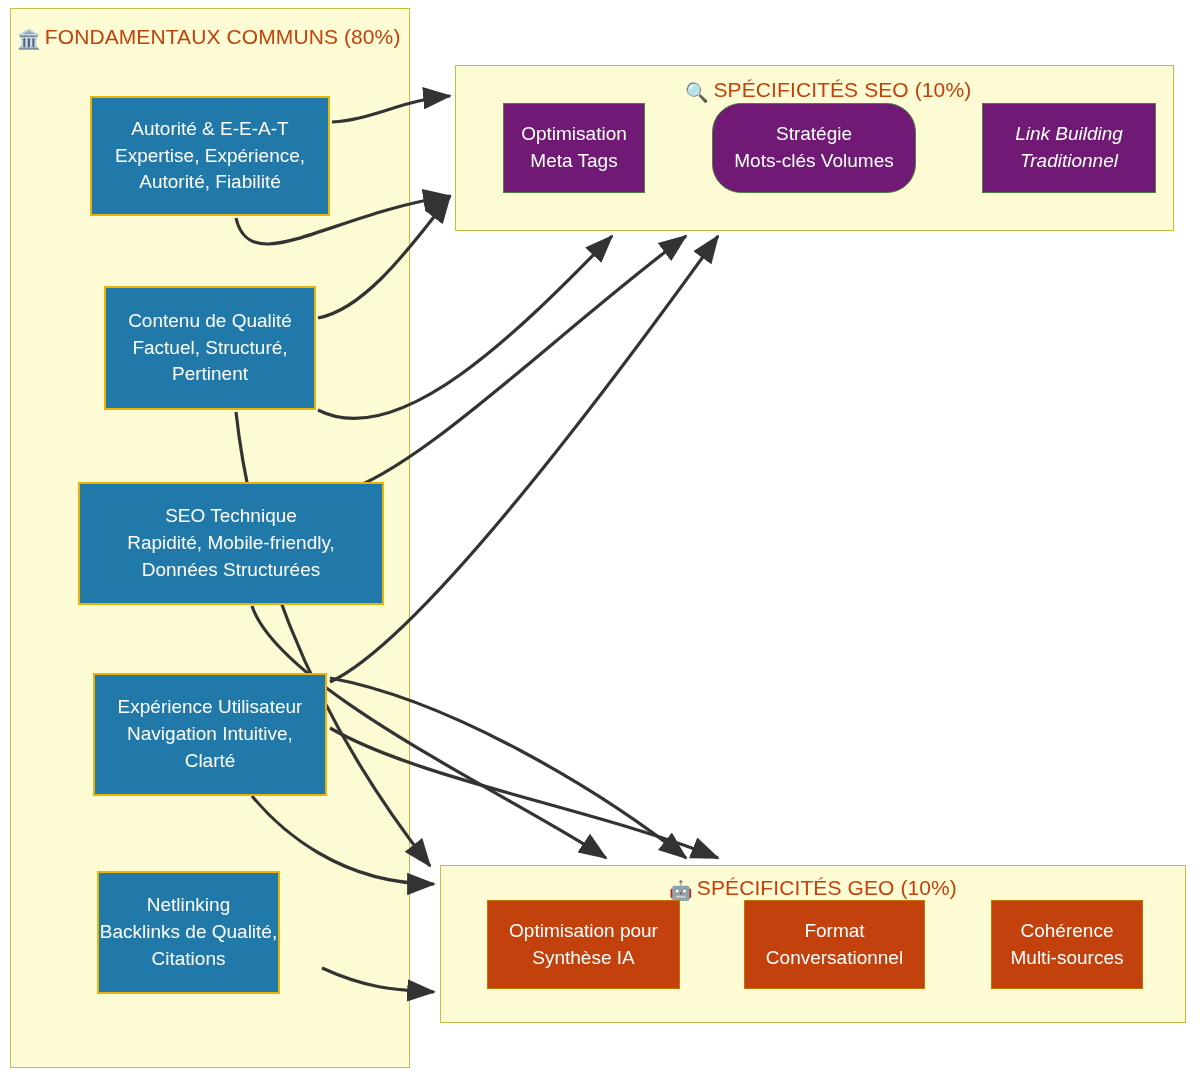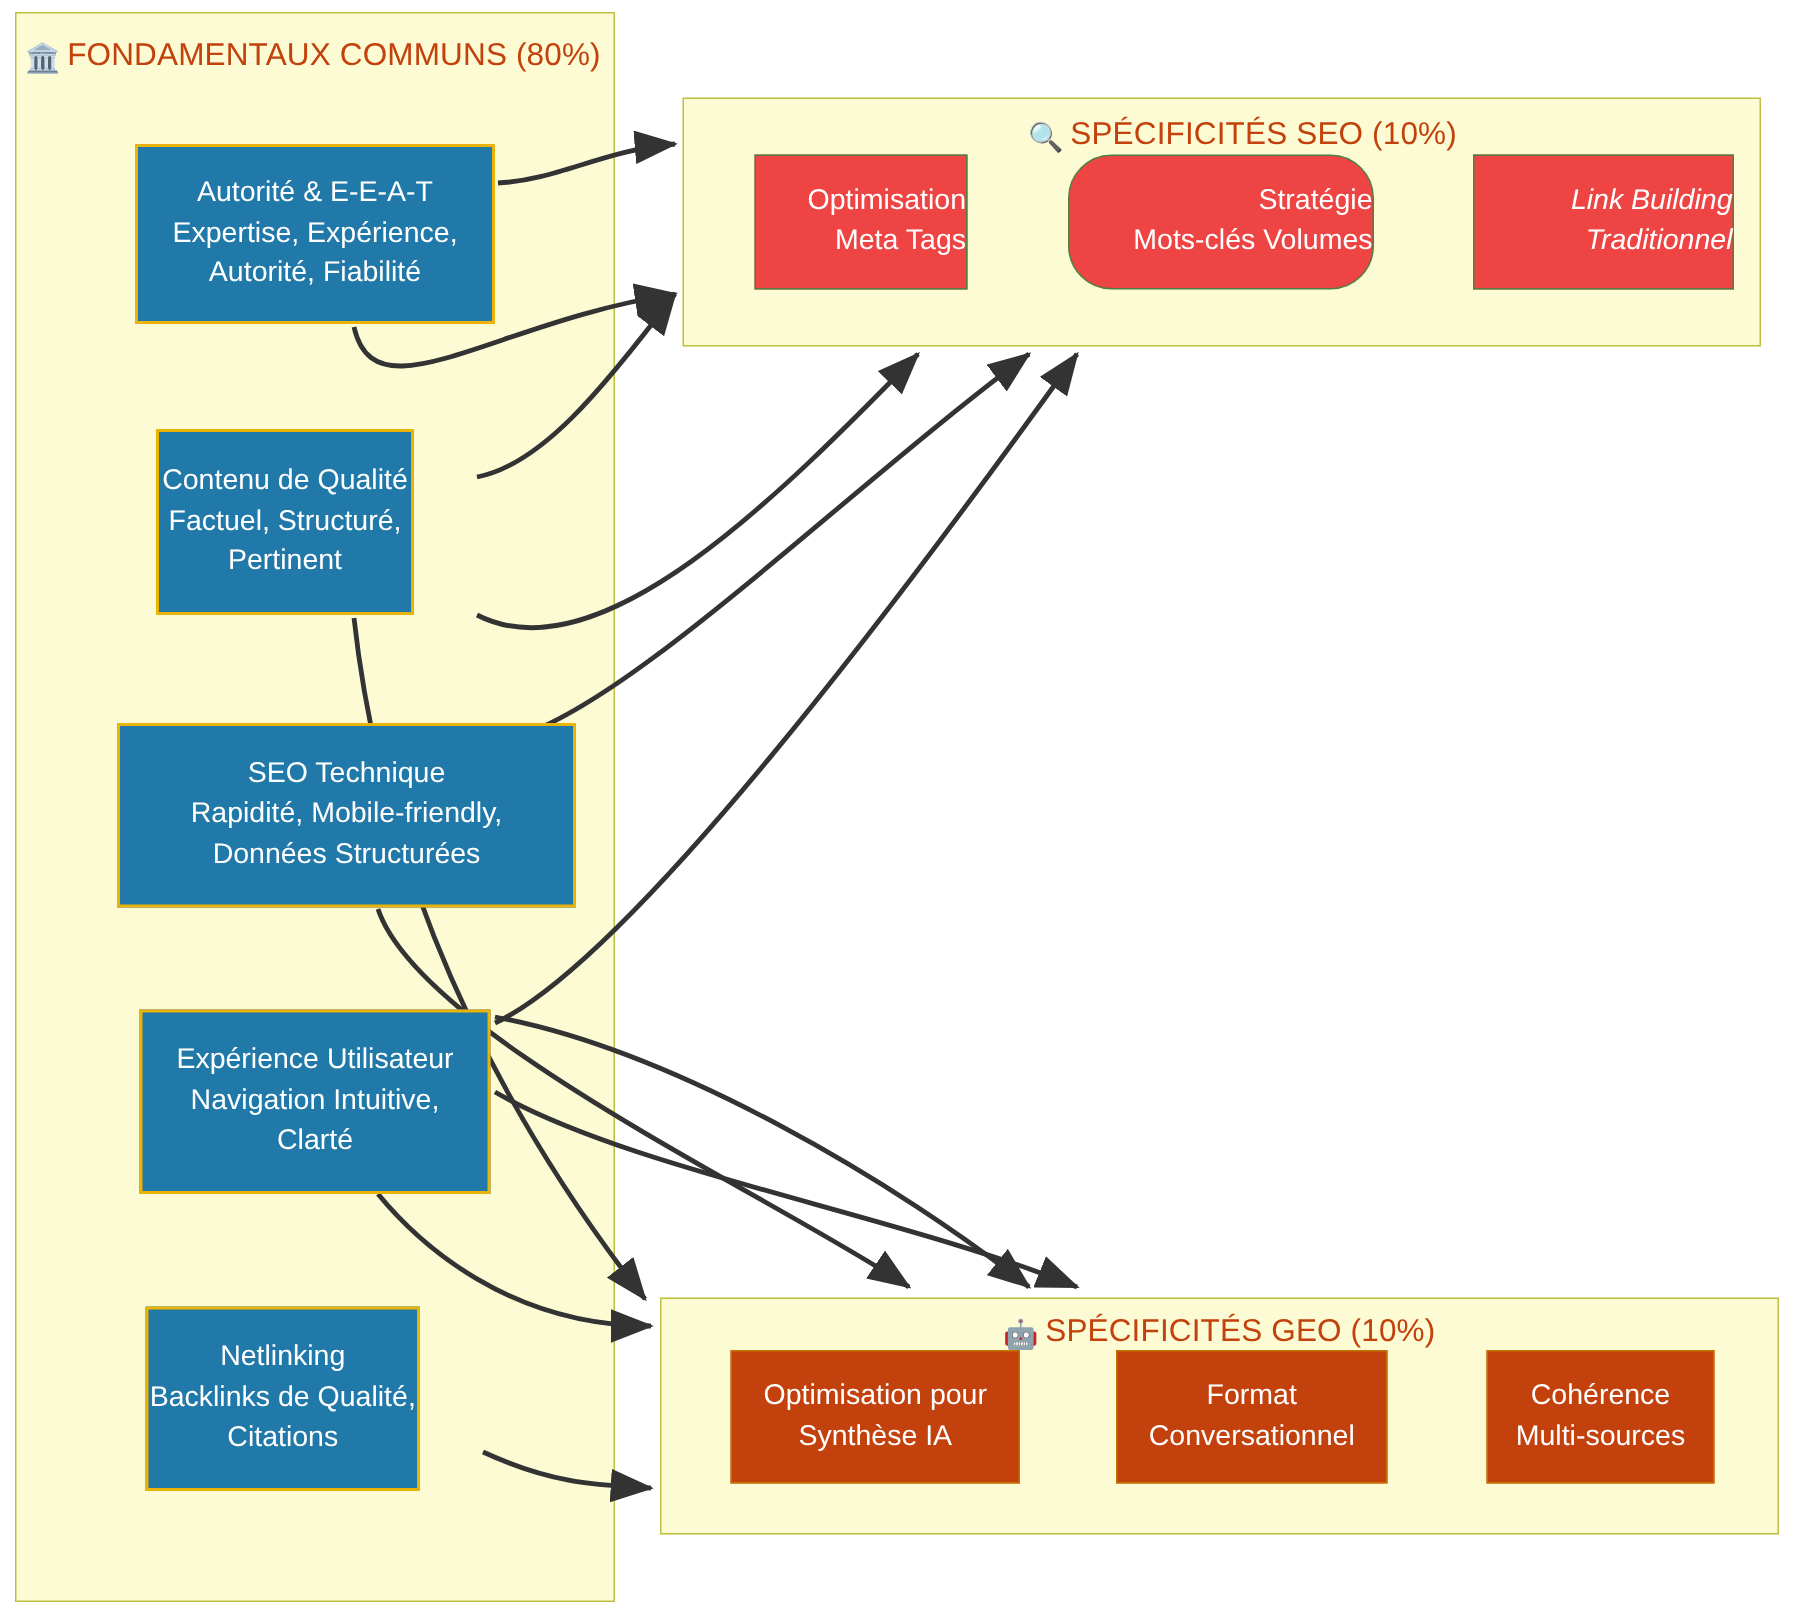--- a/index.html
+++ b/index.html
@@ -91,34 +91,33 @@
   .node .line {
     display: block;
     white-space: nowrap;
   }
   .node-blue {
     background: #2079a8;
     border: 2px solid #eab308;
     font-size: 19px;
   }
   .node-green {
-    background: #ef4444;
+    background: #701a75;
     border: 1.5px solid #4e7f3e;
     font-size: 19px;
-    align-items: flex-end;
   }
   .node-orange {
     background: #c2410c;
     border: 1.5px solid #c47200;
     font-size: 19px;
   }
 
   
   #node-autorite      { left: 90px;  top: 96px;  width: 240px; height: 120px; }
-  #node-contenu       { left: 104px; top: 286px; width: 172px; height: 124px; }
+  #node-contenu       { left: 104px; top: 286px; width: 212px; height: 124px; }
   #node-seo-technique { left: 78px;  top: 482px; width: 306px; height: 123px; }
   #node-ux            { left: 93px;  top: 673px; width: 234px; height: 123px; }
   #node-netlinking    { left: 97px;  top: 871px; width: 183px; height: 123px; }
 
   
   #node-meta-tags  { left: 503px; top: 103px; width: 142px; height: 90px; }
   #node-strategie  { left: 712px; top: 103px; width: 204px; height: 90px; border-radius: 29px; }
   #node-link-build { left: 982px; top: 103px; width: 174px; height: 90px; font-style: italic; }
 
   

